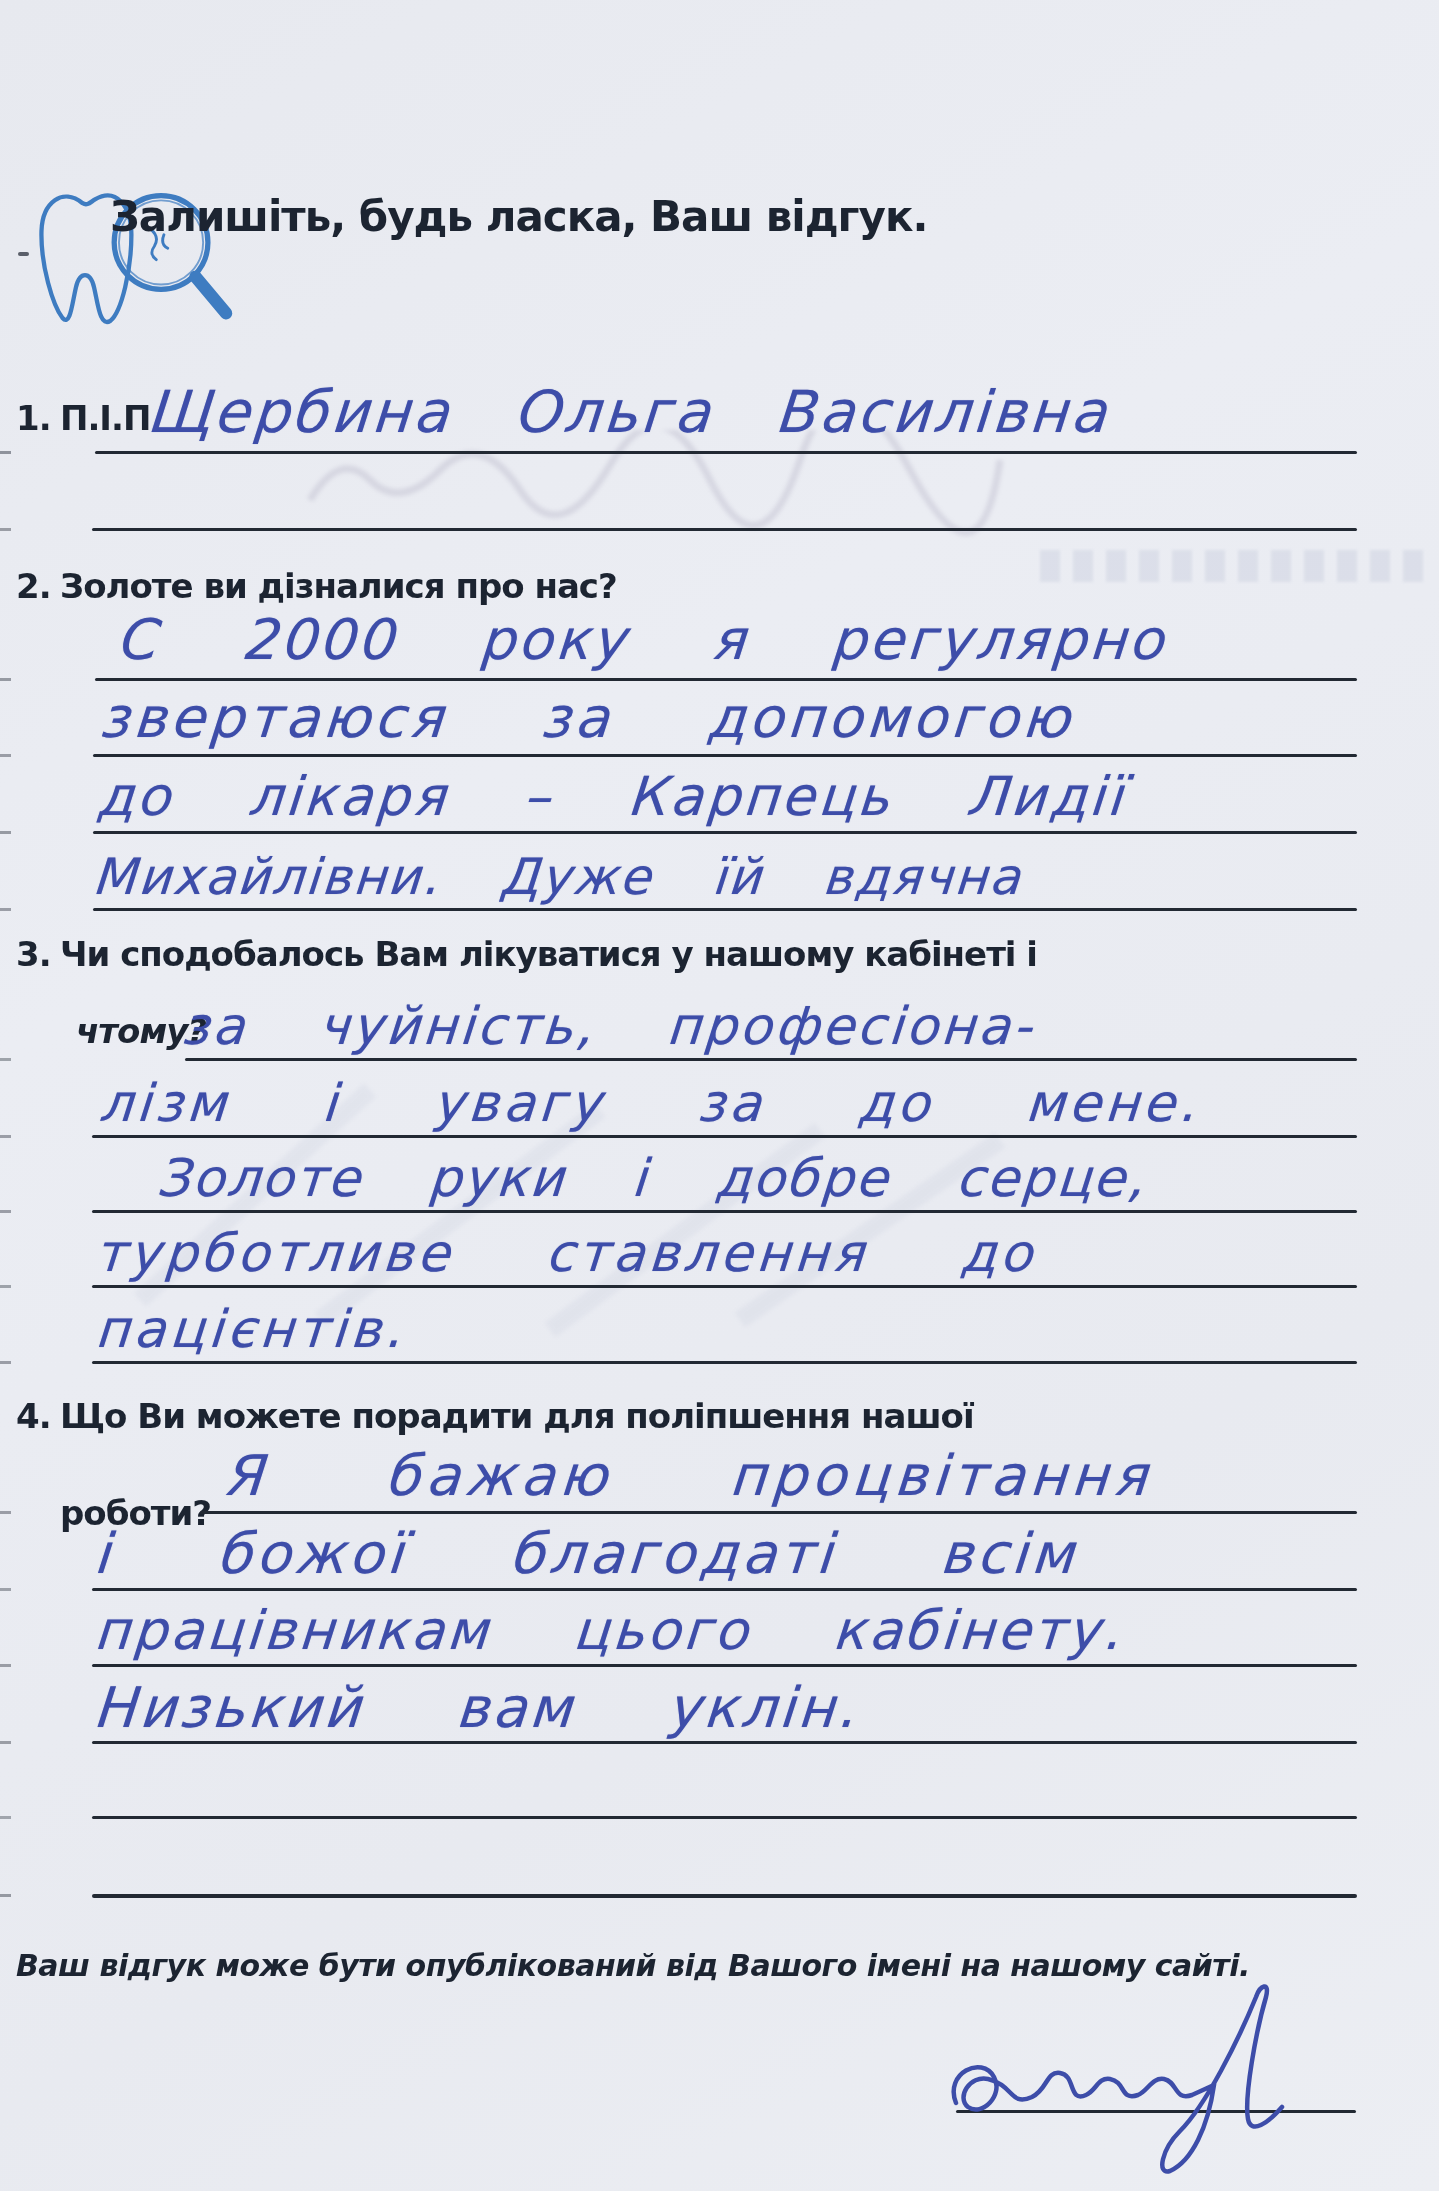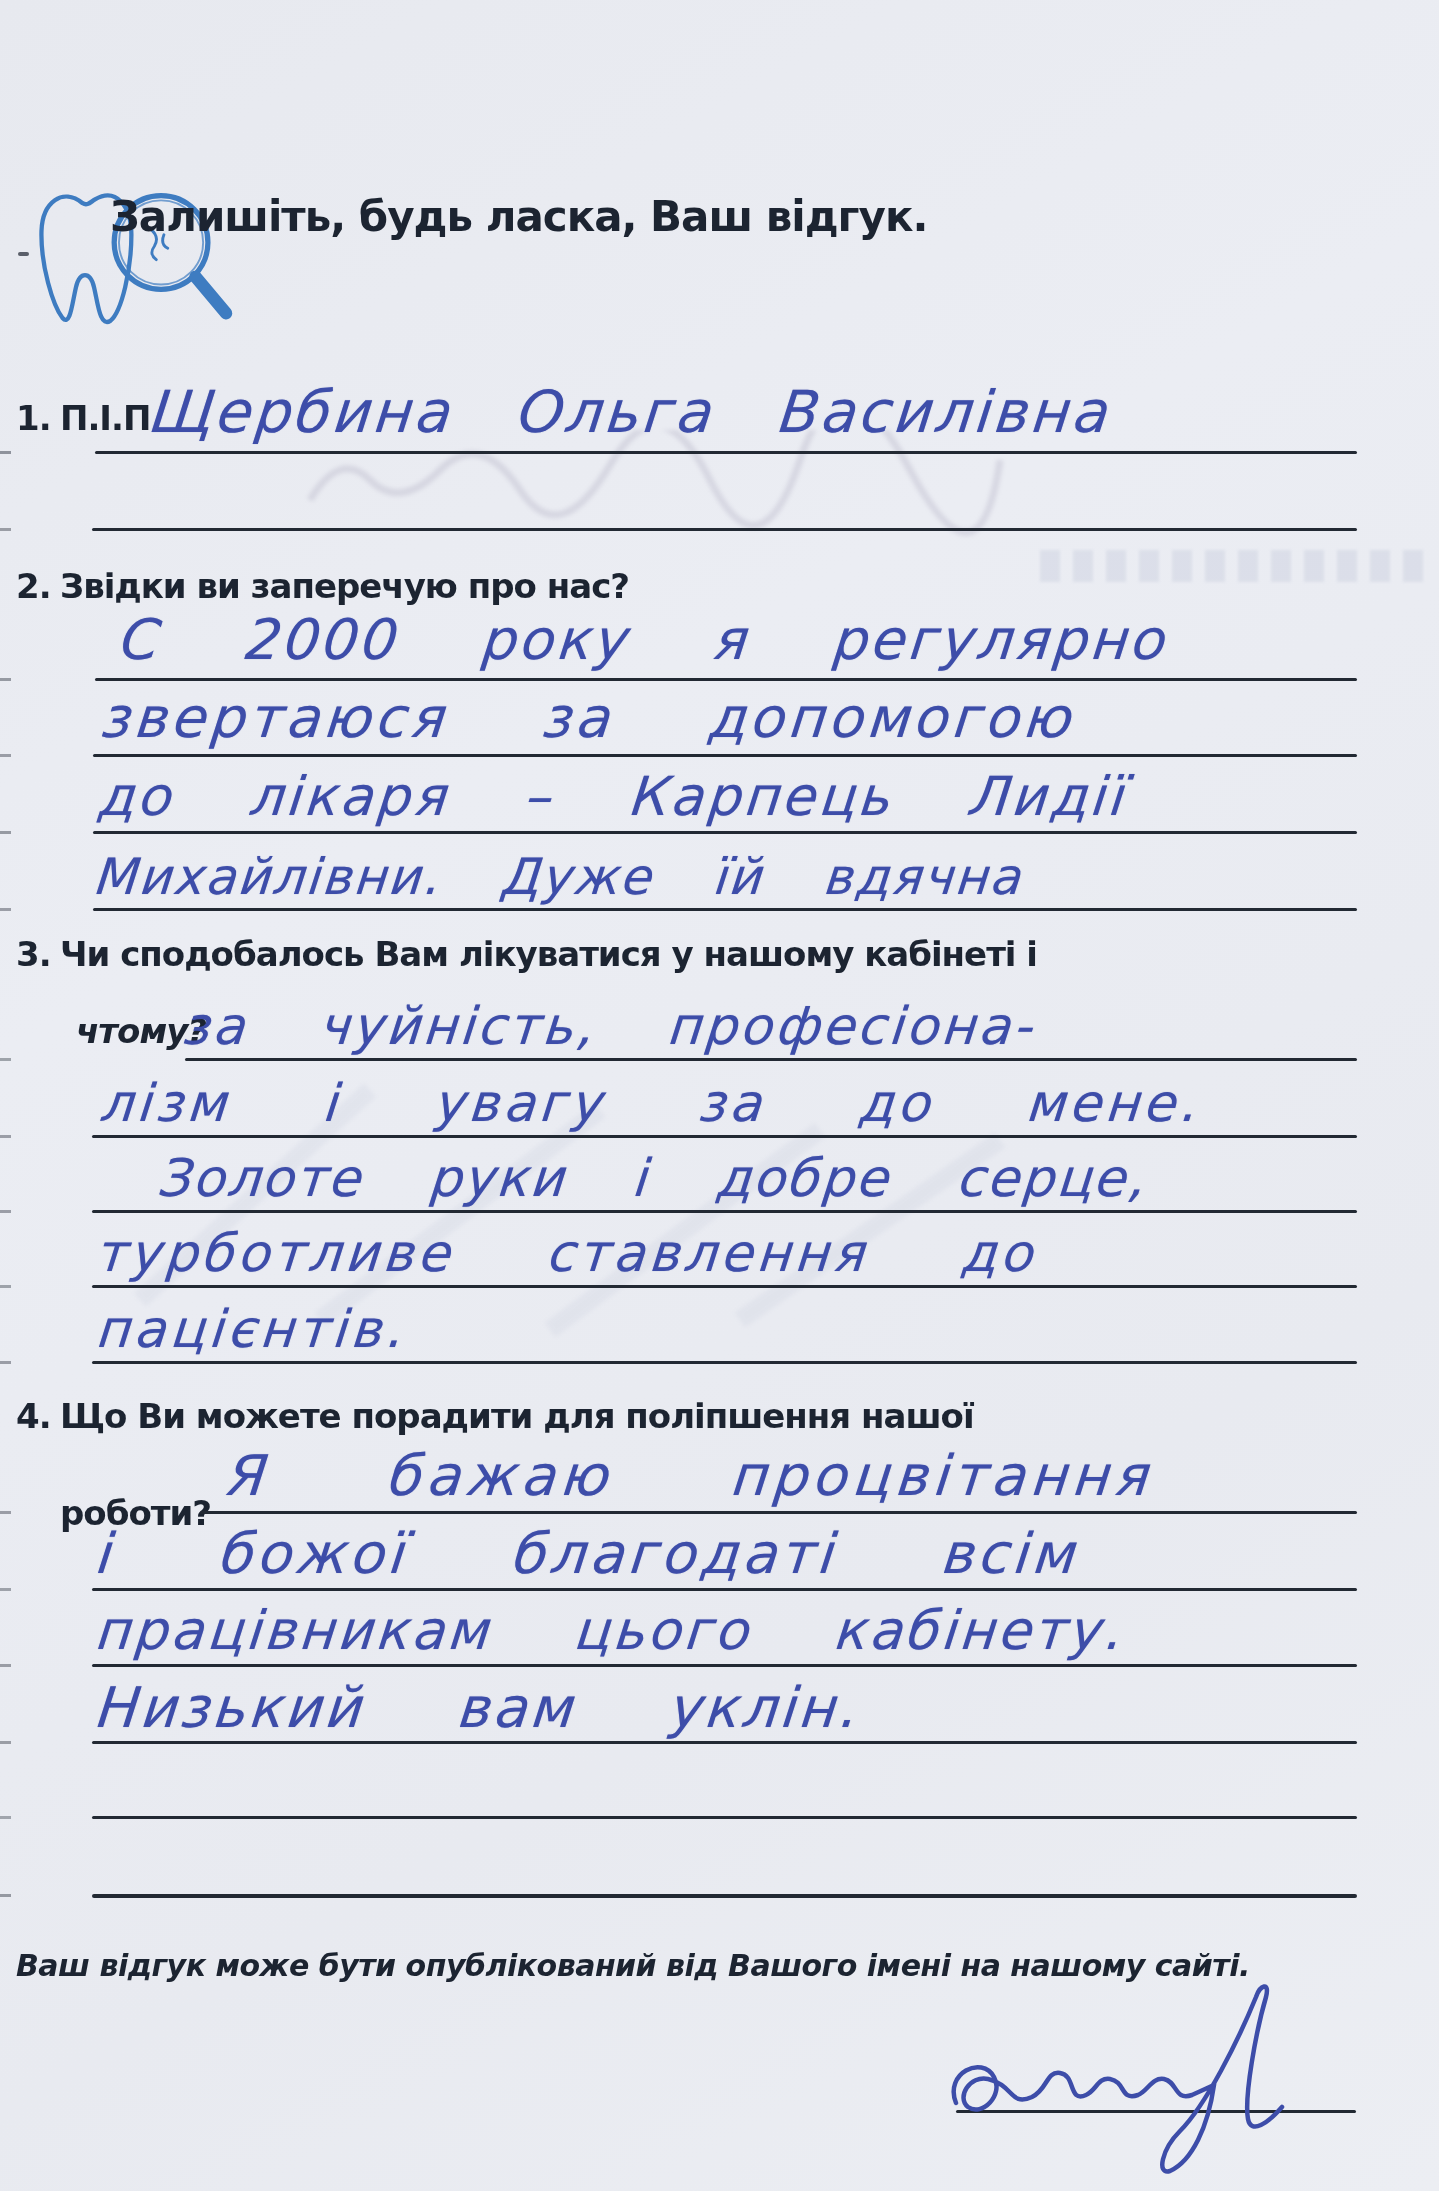--- a/index.html
+++ b/index.html
@@ -64,21 +64,21 @@
 
   <div class="printed title" style="left:110px;top:192px;">Залишіть, будь ласка, Ваш відгук.</div>
 
   <div class="printed qnum" style="left:16px;top:398px;">1.</div>
   <div class="printed qlabel" style="left:60px;top:398px;">П.І.П</div>
   <div class="hand" style="left:148px;top:383px;font-size:58px;letter-spacing:3px;word-spacing:42px;">Щербина Ольга Василівна</div>
   <div class="rule" style="left:95px;top:451px;width:1262px;"></div>
   <div class="rule" style="left:92px;top:528px;width:1265px;"></div>
 
   <div class="printed qnum" style="left:16px;top:566px;">2.</div>
-  <div class="printed qlabel" style="left:60px;top:566px;">Звідки ви заперечую про нас?</div>
+  <div class="printed qlabel" style="left:60px;top:566px;">Золоте ви дізналися про нас?</div>
   <div class="hand" style="left:118px;top:612px;font-size:56px;letter-spacing:3px;word-spacing:62px;">С 2000 року я регулярно</div>
   <div class="rule" style="left:95px;top:678px;width:1262px;"></div>
   <div class="hand" style="left:100px;top:690px;font-size:56px;letter-spacing:4px;word-spacing:72px;">звертаюся за допомогою</div>
   <div class="rule" style="left:93px;top:754px;width:1264px;"></div>
   <div class="hand" style="left:97px;top:770px;font-size:54px;letter-spacing:3px;word-spacing:55px;">до лікаря – Карпець Лидії</div>
   <div class="rule" style="left:93px;top:831px;width:1264px;"></div>
   <div class="hand" style="left:94px;top:852px;font-size:50px;letter-spacing:2px;word-spacing:42px;">Михайлівни. Дуже їй вдячна</div>
   <div class="rule" style="left:93px;top:908px;width:1264px;"></div>
 
   <div class="printed qnum" style="left:16px;top:934px;">3.</div>

